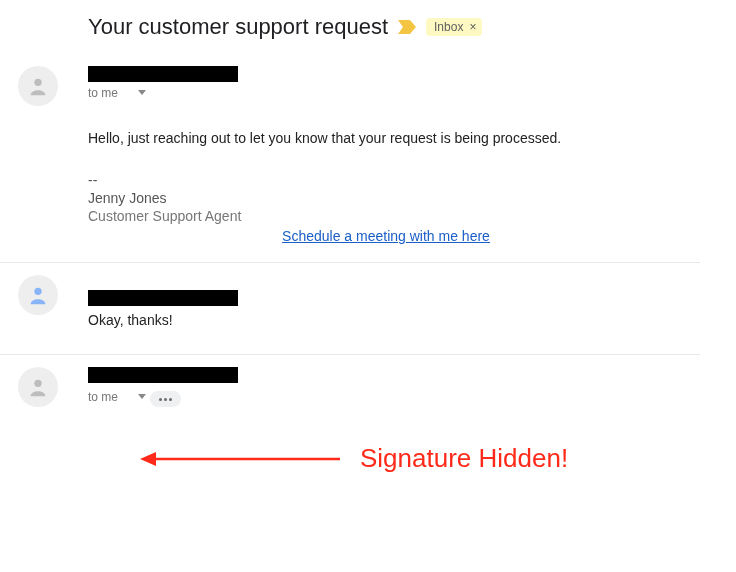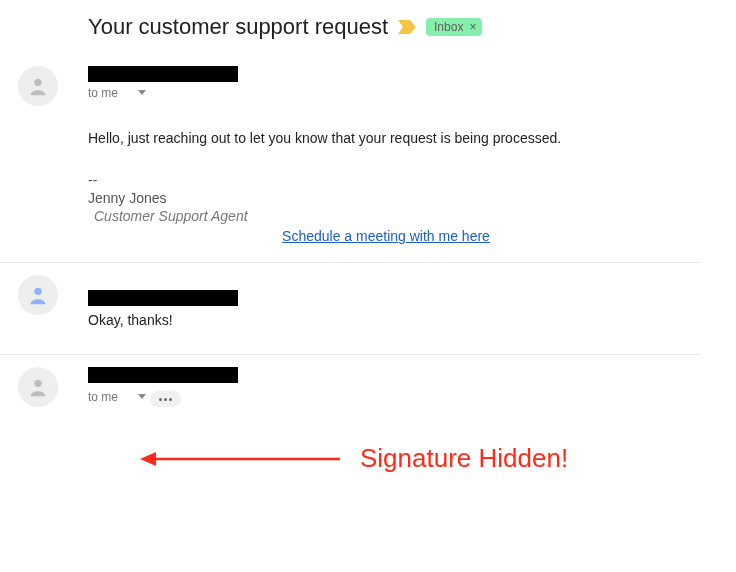--- a/index.html
+++ b/index.html
@@ -27,21 +27,21 @@
   .label-chevron {
     display: inline-block;
     width: 18px; height: 14px;
     position: relative;
   }
   .label-chevron svg { display: block; }
 
   .inbox-badge {
     display: inline-flex;
     align-items: center;
-    background: #86efac;
+    background: #fef9c3;
     color: #5f5f5f;
     border-radius: 4px;
     padding: 1px 4px 1px 8px;
     font-size: 12px;
     gap: 4px;
     line-height: 16px;
   }
   .inbox-badge .x {
     font-size: 12px;
     cursor: pointer;
@@ -82,21 +82,21 @@
     align-items: center;
     gap: 20px;
     margin-bottom: 12px;
     cursor: pointer;
   }
   .recipient-line .caret svg { display: block; }
 
   .body-text { font-size: 14px; color: #222; line-height: 1.45; margin-top: 16px; }
   .sig-divider { color: #555; margin-top: 24px; }
   .sig-name { color: #555; margin-top: 2px; }
-  .sig-title { color: #777; font-style: italic; margin-top: 2px; margin-left: 6px; }
+  .sig-title { color: #777; margin-top: 2px; }
   .sig-link { margin-top: 4px; text-align: center; }
   .sig-link a { color: #1a5ec7; text-decoration: underline; font-size: 14px; }
 
   .collapsed-reply {
     padding-top: 27px; padding-bottom: 26px;
   }
   .collapsed-reply .sender-redact { margin-bottom: 6px; }
   .collapsed-snippet { color: #222; font-size: 14px; }
 
   .trimmed-toggle {

